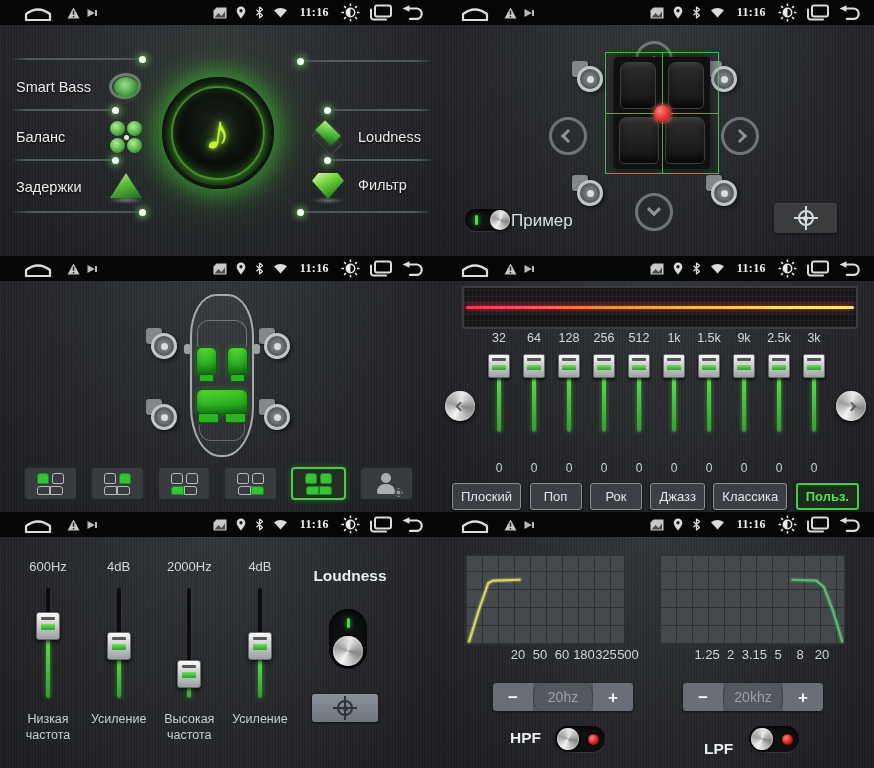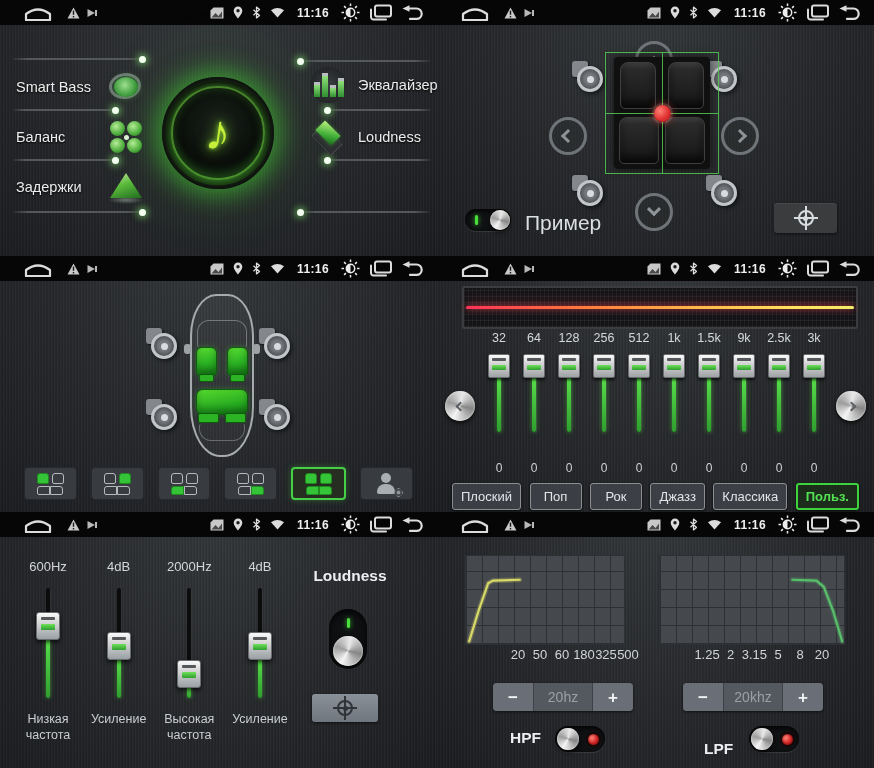--- a/index.html
+++ b/index.html
@@ -8,21 +8,21 @@
   .panel{position:relative;overflow:hidden;box-shadow:inset 0 0 0 1px rgba(215,218,214,.38);}
   .statusbar-slot{height:25px;background:#060606;}
   .content{position:absolute;left:0;top:25px;right:0;bottom:0;
     background:
       repeating-linear-gradient(90deg, rgba(255,255,255,.028) 0 1px, rgba(0,0,0,0) 1px 2px, rgba(0,0,0,.06) 2px 3px),
       radial-gradient(ellipse at 50% -10%, #35383b 0%, #26282b 55%, #1b1d20 100%);}
   
   .sb{height:25px;display:flex;align-items:center;padding:0 13px 0 22px;}
   .sbi{display:flex;align-items:center;}
   .sb-left2{display:flex;gap:6px;margin-left:13px;align-items:center;}
-  .sb-right{margin-left:auto;display:flex;align-items:center;gap:9px;}
+  .sb-right{margin-left:auto;display:flex;align-items:center;gap:9px;font-family:Liberation Serif, serif;}
   .sb-time{font-size:12px;font-weight:bold;color:#f0f0f0;letter-spacing:.4px;margin:0 3px;}
   
   .chev{display:block;width:10px;height:10px;border-right:3px solid #8e9397;border-bottom:3px solid #8e9397;}
   .chev.up{transform:rotate(-135deg) translate(-2px,-2px);}
   .chev.down{transform:rotate(45deg) translate(-2px,-2px);}
   .chev.left{transform:rotate(135deg);}
   .chev.right{transform:rotate(-45deg);}
   .chev.small{width:7px;height:7px;border-width:2.5px;border-color:#5d6165;}
   .metal{background:conic-gradient(from 210deg,#f4f4f4,#9d9d9d 22%,#e9e9e9 45%,#868686 70%,#f4f4f4);box-shadow:0 2px 4px rgba(0,0,0,.75), inset 0 0 2px rgba(255,255,255,.85);border-radius:50%;}
   .target-icon{position:relative;width:16px;height:16px;border:2px solid var(--c,#d8dcdf);border-radius:50%;}
@@ -85,21 +85,21 @@
   .b-fl{left:6px;top:5px;width:36px;height:47px;} .b-fr{left:54px;top:5px;width:36px;height:47px;}
   .b-rl{left:5px;top:60px;width:40px;height:47px;} .b-rr{left:51px;top:60px;width:40px;height:47px;}
   .grid-ov{position:absolute;inset:-5px -9px;border:1px solid rgba(80,205,80,.85);pointer-events:none;}
   .grid-ov::before{content:'';position:absolute;left:0;right:0;top:50%;height:1px;background:rgba(80,205,80,.85);}
   .grid-ov::after{content:'';position:absolute;top:0;bottom:0;left:50%;width:1px;background:rgba(80,205,80,.85);}
   .red-dot{position:absolute;left:50%;top:50%;width:17px;height:17px;margin:-8.5px;border-radius:50%;background:radial-gradient(circle at 35% 35%,#ff8176,#e03030 55%,#a81d1d);box-shadow:0 0 9px rgba(255,70,60,.65),0 0 0 2px rgba(255,255,255,.15);}
   .sp-b1{left:140px;top:41px;} .sp-b2{left:274px;top:41px;} .sp-b3{left:140px;top:155px;} .sp-b4{left:274px;top:155px;}
   .ex-toggle{left:28px;top:184px;width:46px;height:22px;}
   .ex-toggle .tg-i{left:10px;top:6px;}
   .ex-toggle .tg-knob{right:1px;top:1px;width:20px;height:20px;}
-  .toggle-label{position:absolute;left:88px;top:186px;font-size:21px;color:#dcdfe1;}
+  .toggle-label{position:absolute;left:74px;top:186px;font-size:17px;color:#dcdfe1;}
   .bal-reset{left:337px;top:178px;width:63px;height:30px;}
   
   .car{position:absolute;left:190px;top:13px;width:64px;height:163px;border:2px solid #a7abae;border-radius:26px 26px 30px 30px / 42px 42px 50px 50px;background:rgba(255,255,255,.035);}
   .car::before{content:'';position:absolute;left:5px;right:5px;top:24px;height:26px;border:1.5px solid rgba(190,195,198,.45);border-bottom:none;border-radius:12px 12px 2px 2px;}
   .car::after{content:'';position:absolute;left:7px;right:7px;bottom:14px;height:16px;border:1.5px solid rgba(190,195,198,.4);border-top:none;border-radius:2px 2px 12px 12px;}
   .mirror{position:absolute;width:7px;height:10px;background:#9ea2a5;border-radius:3px;top:48px;}
   .mir-l{left:-8px;} .mir-r{right:-8px;}
   .gseat{position:absolute;background:linear-gradient(165deg,#58dc30 0%,#2bb324 55%,#168a16 100%);border:1px solid #0e5c0e;border-radius:6px 6px 4px 4px;box-shadow:inset 0 -6px 7px rgba(0,0,0,.28),0 0 6px rgba(60,200,50,.35);}
   .gs-fl{left:196px;top:66px;width:21px;height:29px;} .gs-fr{left:227px;top:66px;width:21px;height:29px;}
   .gseat::after{content:'';position:absolute;left:2px;right:2px;bottom:-7px;height:6px;background:#2bb324;border:1px solid #0e5c0e;border-radius:2px;}
@@ -163,21 +163,21 @@
   .xo-graph{position:absolute;top:18px;height:90px;background:#45494e;border:1px solid #2e3134;
     background-image:repeating-linear-gradient(90deg,#2e3134 0 1px,transparent 1px 16px),repeating-linear-gradient(0deg,#2e3134 0 1px,transparent 1px 18px);}
   .g-left{left:28px;width:160px;} .g-right{left:222px;width:186px;}
   .xo-svg{position:absolute;inset:0;width:100%;height:100%;}
   .xo-ticks{position:absolute;top:110px;display:flex;justify-content:flex-end;}
   .t-left{left:40px;width:162px;} .t-right{left:236px;width:160px;}
   .tick{font-size:13px;color:#d2d5d8;min-width:22px;text-align:center;}
   .stepper{position:absolute;top:146px;width:140px;height:28px;display:flex;background:#54585f;border-radius:4px;overflow:hidden;box-shadow:0 1px 3px rgba(0,0,0,.6);}
   .st-left{left:56px;} .st-right{left:246px;}
   .step-btn{width:40px;border:none;background:#6a6f77;color:#f2f3f4;font-size:17px;font-weight:bold;cursor:pointer;font-family:inherit;line-height:1;}
-  .step-val{flex:1;display:flex;align-items:center;justify-content:center;font-size:14px;color:#9ba0a6;border-left:1px solid #3e4147;border-right:1px solid #3e4147;}
+  .step-val{flex:1;display:flex;align-items:center;justify-content:center;font-size:14px;color:#9ba0a6;border-left:1px solid #3e4147;border-right:1px solid #3e4147;border-radius:10px;}
   .xo-label{position:absolute;font-size:15.5px;font-weight:bold;color:#eceef0;}
   .xl-hpf{left:73px;top:192px;} .xl-lpf{left:267px;top:203px;}
   .red-toggle{width:50px;height:26px;border-radius:13px;top:189px;}
   .red-toggle .tg-knob{left:2px;top:2px;width:22px;height:22px;}
   .red-toggle .tg-red{right:6px;top:50%;width:11px;height:11px;margin-top:-5.5px;}
   .rt-hpf{left:118px;} .rt-lpf{left:312px;}
 </style>
 </head>
 <body>
 
@@ -310,36 +310,33 @@
             <i class="petal p3"></i>
             <i class="petal p4"></i>
             <i class="p-c"></i>
           </span>
       </div>
 
       <div class="big-btn">
         <span class="note">♪</span>
       </div>
 
-      <div class="menu-item mi-right mi-r0">
-        <span class="mico">
-            <i class="eqbg"></i>
-            <i class="eqbar eb1"></i>
-            <i class="eqbar eb2"></i>
-            <i class="eqbar eb3"></i>
-            <i class="eqbar eb4"></i>
-          </span>
-        <span class="mi-label">Эквалайзер</span>
-      </div>
       <div class="menu-item mi-right mi-r1">
         <span class="mico">
             <i class="d-low"></i>
             <i class="d-top"></i>
           </span>
         <span class="mi-label">Loudness</span>
+      </div>
+      <div class="menu-item mi-right mi-r2">
+        <span class="mico">
+            <i class="gem-sh"></i>
+            <i class="gem"></i>
+          </span>
+        <span class="mi-label">Фильтр</span>
       </div>
     </div>
   </section>
 
   <section class="panel">
     <div class="statusbar-slot">
   <div class="sb">
     <span class="sbi">
       <svg width="32" height="17" viewBox="0 0 32 17">
               <path d="M4 16 V10 Q16 1 28 10 V16 Z" fill="none" stroke="#dcdcdc" stroke-width="2.2" stroke-linejoin="round"></path>

